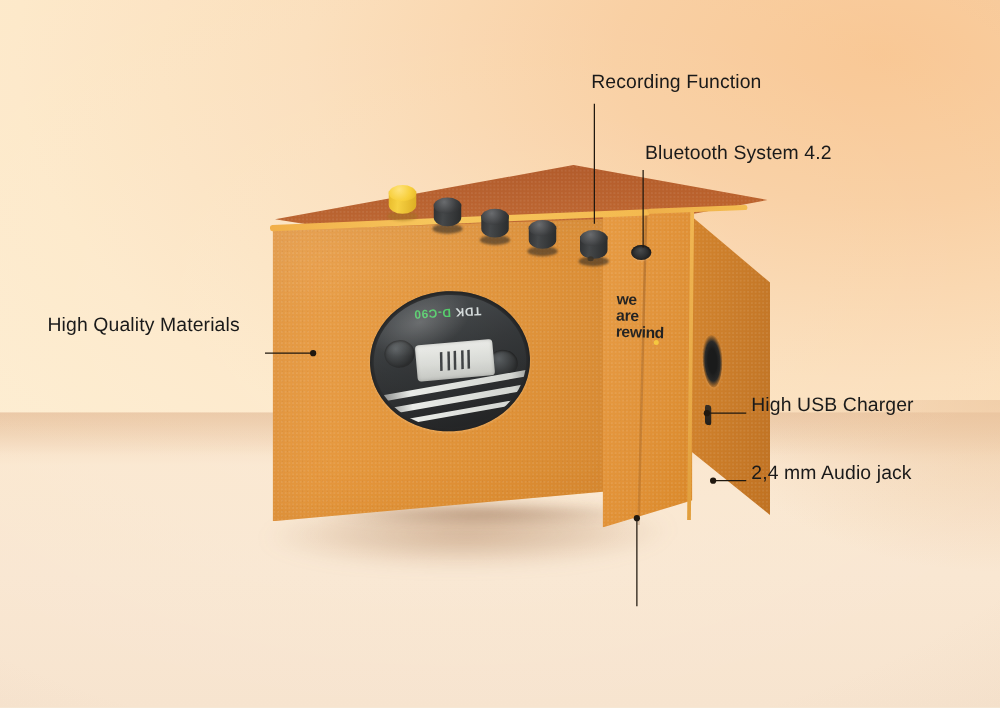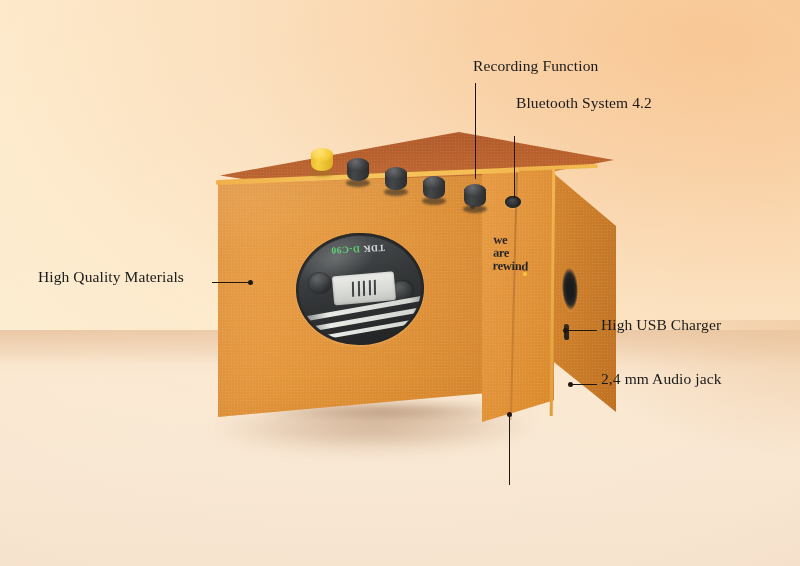--- a/index.html
+++ b/index.html
@@ -5,21 +5,21 @@
   html, body {
     margin: 0;
     padding: 0;
     background: #f3e6d6;
   }
   #scene {
     position: relative;
     width: 800px;
     height: 566px;
     overflow: hidden;
-    font-family: Liberation Serif, serif;
+    font-family: Liberation Sans, sans-serif;
   }
 
   
   .bg-wall {
     position: absolute;
     inset: 0;
     background:
       radial-gradient(120% 95% at 88% 8%, #f9c794 0%, #f9cfa2 22%, #fbdfbc 48%, #fde9ca 72%, #fdeed3 100%);
   }
   .bg-floor {
@@ -458,24 +458,24 @@
 
     <div class="audio-jack"></div>
     <div class="usb-slot"></div>
   </div>
 
   <div class="vignette"></div>
 
   <div class="annotation-label" style="left:473px; top:57px;">Recording Function</div>
   <div class="leader v" style="left:475px; top:83px; height:96px;"></div>
 
-  <div class="annotation-label" style="left:516px; top:94px;">Bluetooth System 4.2</div>
+  <div class="annotation-label" style="left:516px; top:114px;">Bluetooth System 4.2</div>
   <div class="leader v" style="left:514px; top:136px; height:62px;"></div>
 
-  <div class="annotation-label" style="left:38px; top:268px;">High Quality Materials</div>
+  <div class="annotation-label" style="left:38px; top:252px;">High Quality Materials</div>
   <div class="leader h" style="left:212px; top:282px; width:38px;"></div>
   <div class="dot" style="left:248px; top:280px;"></div>
 
   <div class="annotation-label" style="left:601px; top:316px;">High USB Charger</div>
   <div class="leader h" style="left:565px; top:330px; width:32px;"></div>
   <div class="dot" style="left:563px; top:328px;"></div>
 
   <div class="annotation-label" style="left:601px; top:370px;">2,4 mm Audio jack</div>
   <div class="leader h" style="left:571px; top:384px; width:26px;"></div>
   <div class="dot" style="left:568px; top:382px;"></div>

